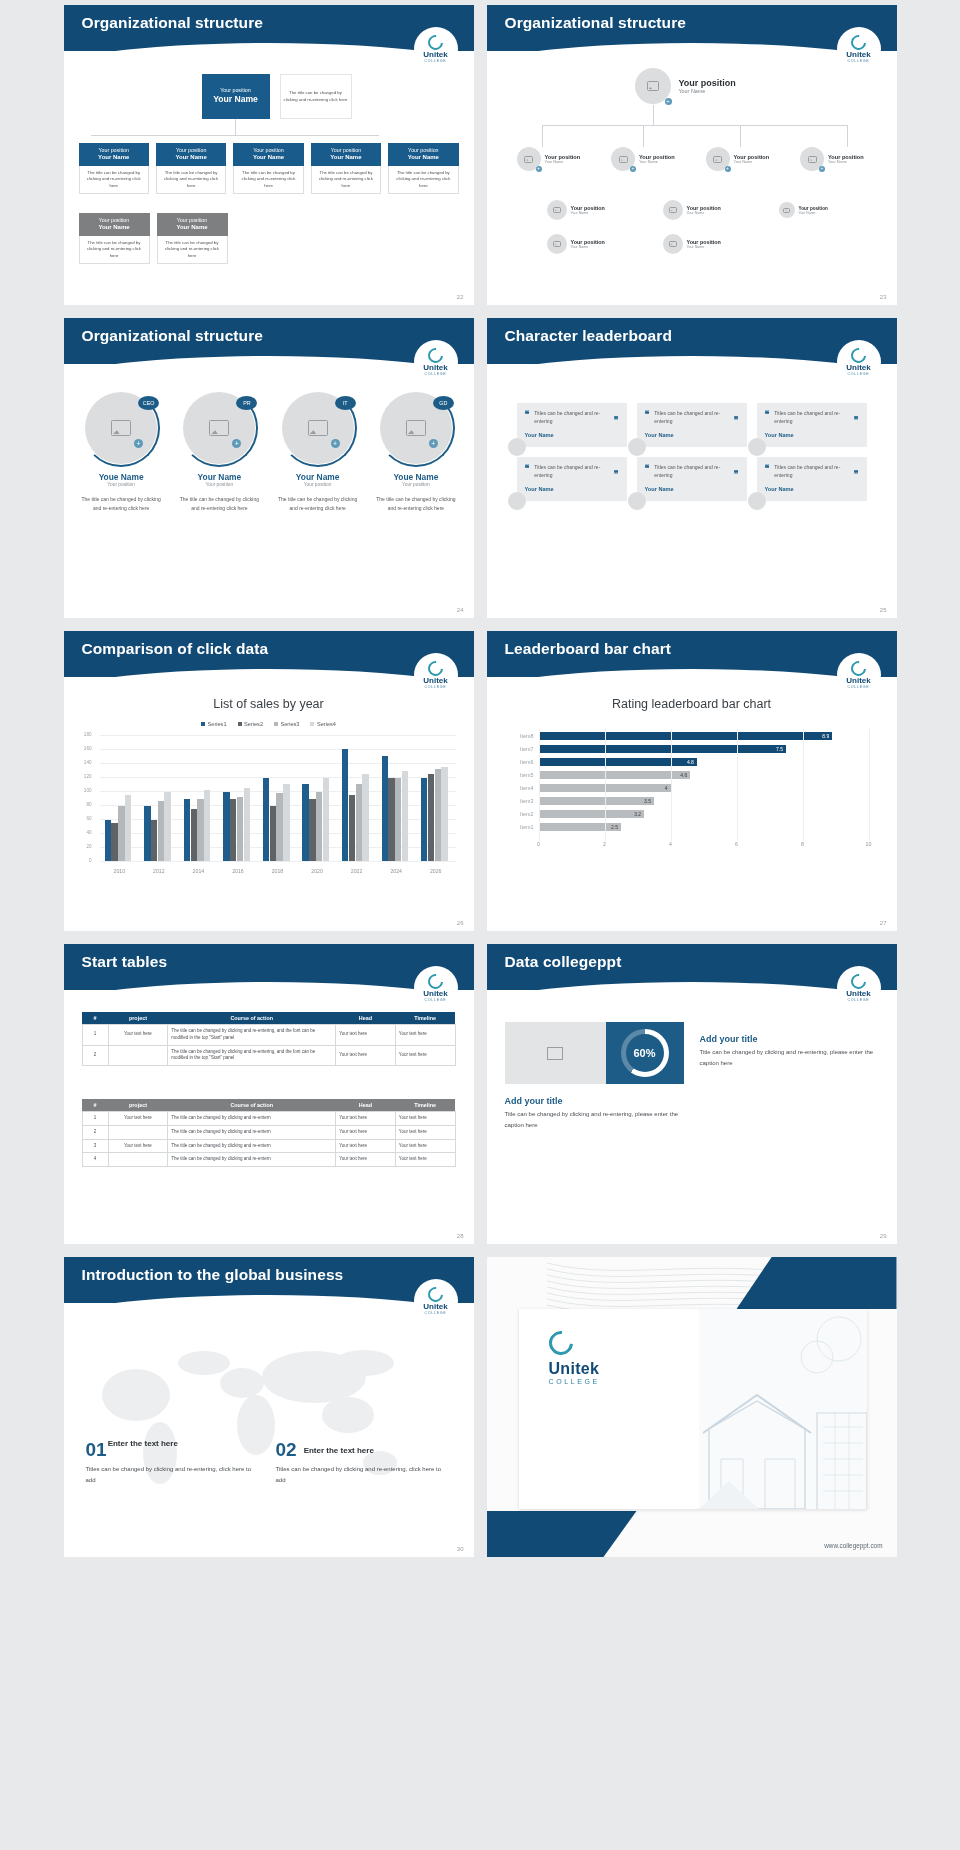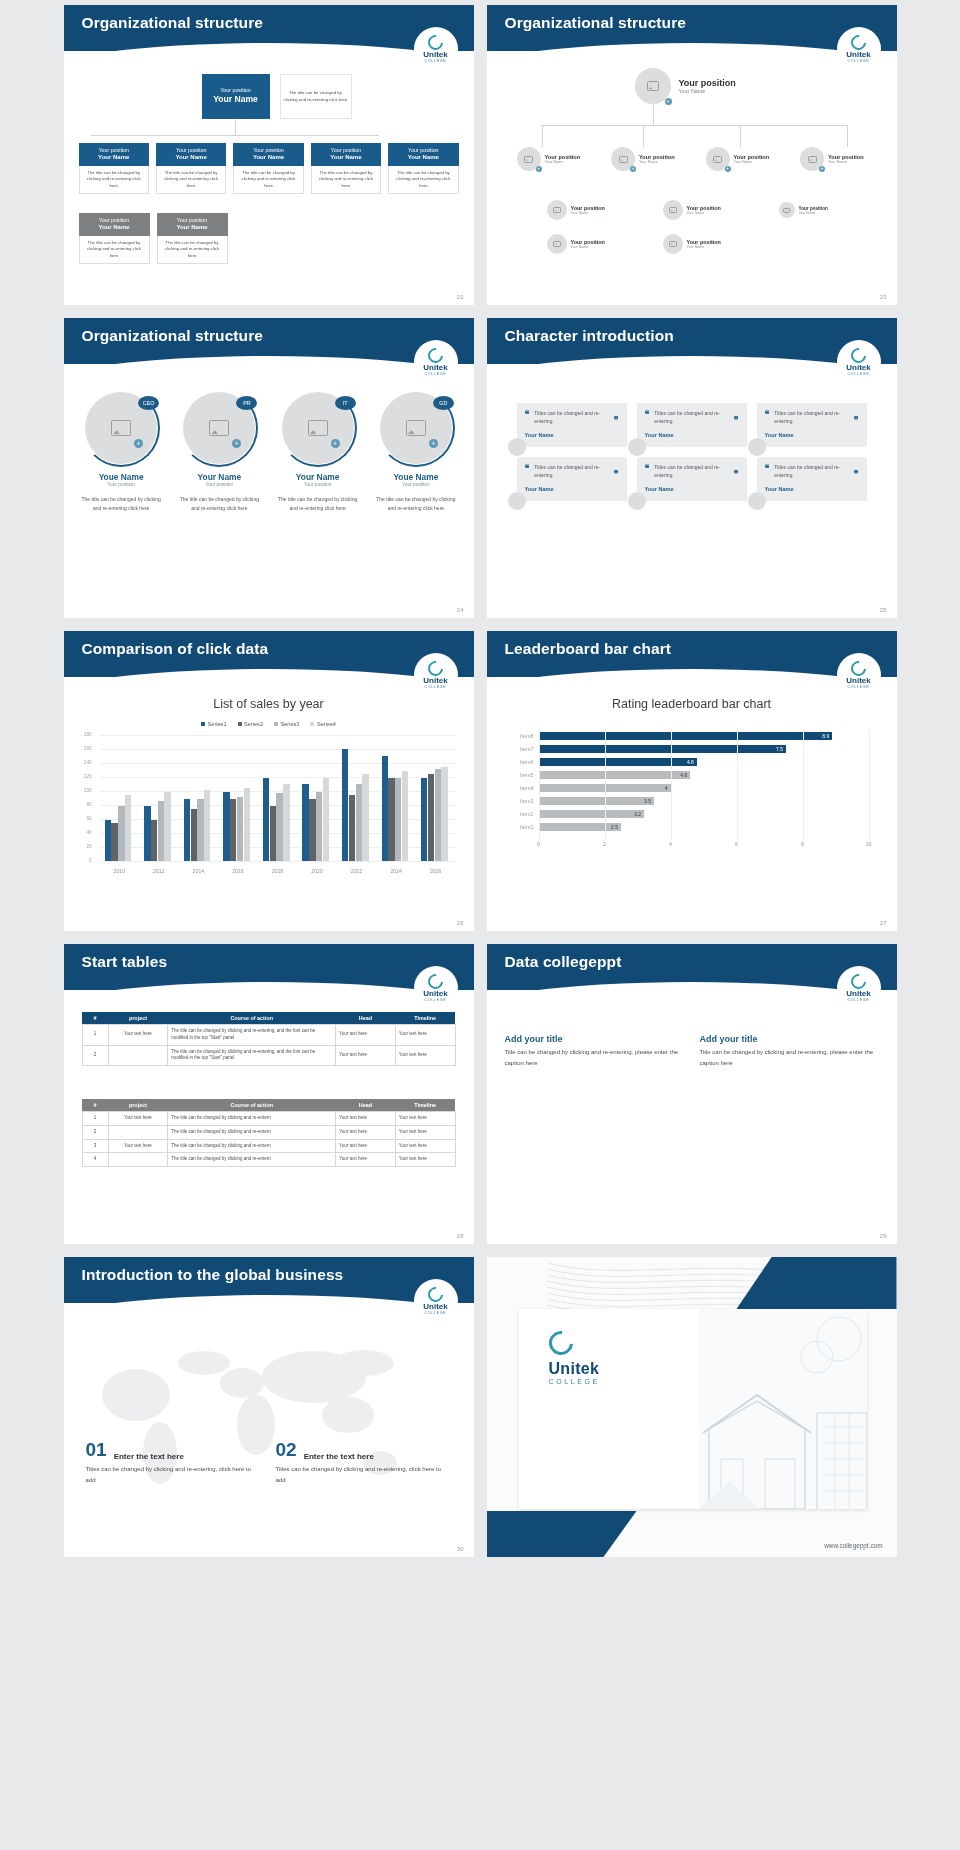--- a/index.html
+++ b/index.html
@@ -358,21 +358,21 @@
         <div style="font-size:8.4px;font-weight:bold;color:#1d5c86;margin-top:8px">Youe Name</div>
         <div style="font-size:4.8px;color:#8a9196">Your position</div>
         <div style="font-size:5px;color:#55595e;line-height:1.7;margin-top:8px;padding:0 4px">The title can be changed by clicking and re-entering click here</div>
       </div>
     </div>
     <div class="pg">24</div>
   </div>
 
   <div class="slide">
     <div class="hdr"></div>
-    <div class="hdr-t">Character introduction</div>
+    <div class="hdr-t">Character leaderboard</div>
     <div class="logo">
       <div class="ring"></div>
       <div class="nm">Unitek</div>
       <div class="sub">COLLEGE</div>
     </div>
     <div style="position:absolute;left:30px;top:85px;width:350px;display:grid;grid-template-columns:repeat(3,110px);gap:10px 10px;">
       <div class="qcard">
         <div style="display:flex;gap:5px">
             <span class="qm">❝</span>
         <span class="qt">Titles can be changed and re-entering</span>
@@ -673,20 +673,31 @@
   <div class="slide">
     <div class="hdr"></div>
     <div class="hdr-t">Data collegeppt</div>
     <div class="logo">
       <div class="ring"></div>
       <div class="nm">Unitek</div>
       <div class="sub">COLLEGE</div>
     </div>
     <div style="position:absolute;left:18px;top:78px;width:374px;display:flex;gap:16px;">
       <div style="width:180px">
+        <div style="display:flex;height:62px">
+          <div style="flex:1;background:#e3e4e6;display:flex;align-items:center;justify-content:center;">
+            <div class="pic" style="width:16px;height:13px;border:1.4px solid #9a9da0;position:relative;"></div>
+          </div>
+          <div style="width:78px;background:#1d5c86;display:flex;align-items:center;justify-content:center;">
+            <div class="donut" id="donut0" style="background: conic-gradient(rgb(255, 255, 255) 0deg, rgb(255, 255, 255) 216deg, rgba(255, 255, 255, 0.28) 216deg, rgba(255, 255, 255, 0.28) 360deg); position: relative;">
+                <div style="position: absolute; width: 38px; height: 38px; border-radius: 50%; background: rgb(29, 92, 134);"></div>
+                <span style="position: relative; z-index: 2;">60%</span>
+              </div>
+          </div>
+        </div>
         <div style="font-size:9px;font-weight:bold;color:#1d5c86;margin-top:12px">Add your title</div>
         <div style="font-size:6px;color:#4a4f54;line-height:1.75;margin-top:3px">Title can be changed by clicking and re-entering, please enter the caption here</div>
       </div>
       <div style="width:180px">
         <div style="font-size:9px;font-weight:bold;color:#1d5c86;margin-top:12px">Add your title</div>
         <div style="font-size:6px;color:#4a4f54;line-height:1.75;margin-top:3px">Title can be changed by clicking and re-entering, please enter the caption here</div>
       </div>
     </div>
     <div class="pg">29</div>
   </div>
@@ -706,28 +717,28 @@
         <ellipse cx="178" cy="80" rx="22" ry="15"></ellipse>
           <ellipse cx="192" cy="122" rx="19" ry="30"></ellipse>
         <ellipse cx="250" cy="74" rx="52" ry="26"></ellipse>
           <ellipse cx="284" cy="112" rx="26" ry="18"></ellipse>
         <ellipse cx="316" cy="160" rx="17" ry="12"></ellipse>
           <ellipse cx="140" cy="60" rx="26" ry="12"></ellipse>
         <ellipse cx="300" cy="60" rx="30" ry="13"></ellipse>
       </g>
     </svg>
     <div style="position:absolute;left:22px;top:182px;width:170px;">
-      <div style="display:flex;align-items:flex-end;gap:7px">
+      <div style="display:flex;align-items:flex-start;gap:1px">
         <span class="num">01</span>
         <span style="font-size:8px;font-weight:bold;color:#2b3136">Enter the text here</span>
       </div>
       <div style="font-size:6px;color:#4a4f54;line-height:1.75;margin-top:3px">Titles can be changed by clicking and re-entering, click here to add</div>
     </div>
     <div style="position:absolute;left:212px;top:182px;width:175px;">
-      <div style="display:flex;align-items:flex-end;gap:7px">
+      <div style="display:flex;align-items:center;gap:7px">
         <span class="num">02</span>
         <span style="font-size:8px;font-weight:bold;color:#2b3136">Enter the text here</span>
       </div>
       <div style="font-size:6px;color:#4a4f54;line-height:1.75;margin-top:3px">Titles can be changed by clicking and re-entering, click here to add</div>
     </div>
     <div class="pg">30</div>
   </div>
 
   <div class="slide" style="background:#fff;">
     <div style="position:absolute;inset:0;background:#fbfbfb;"></div>

